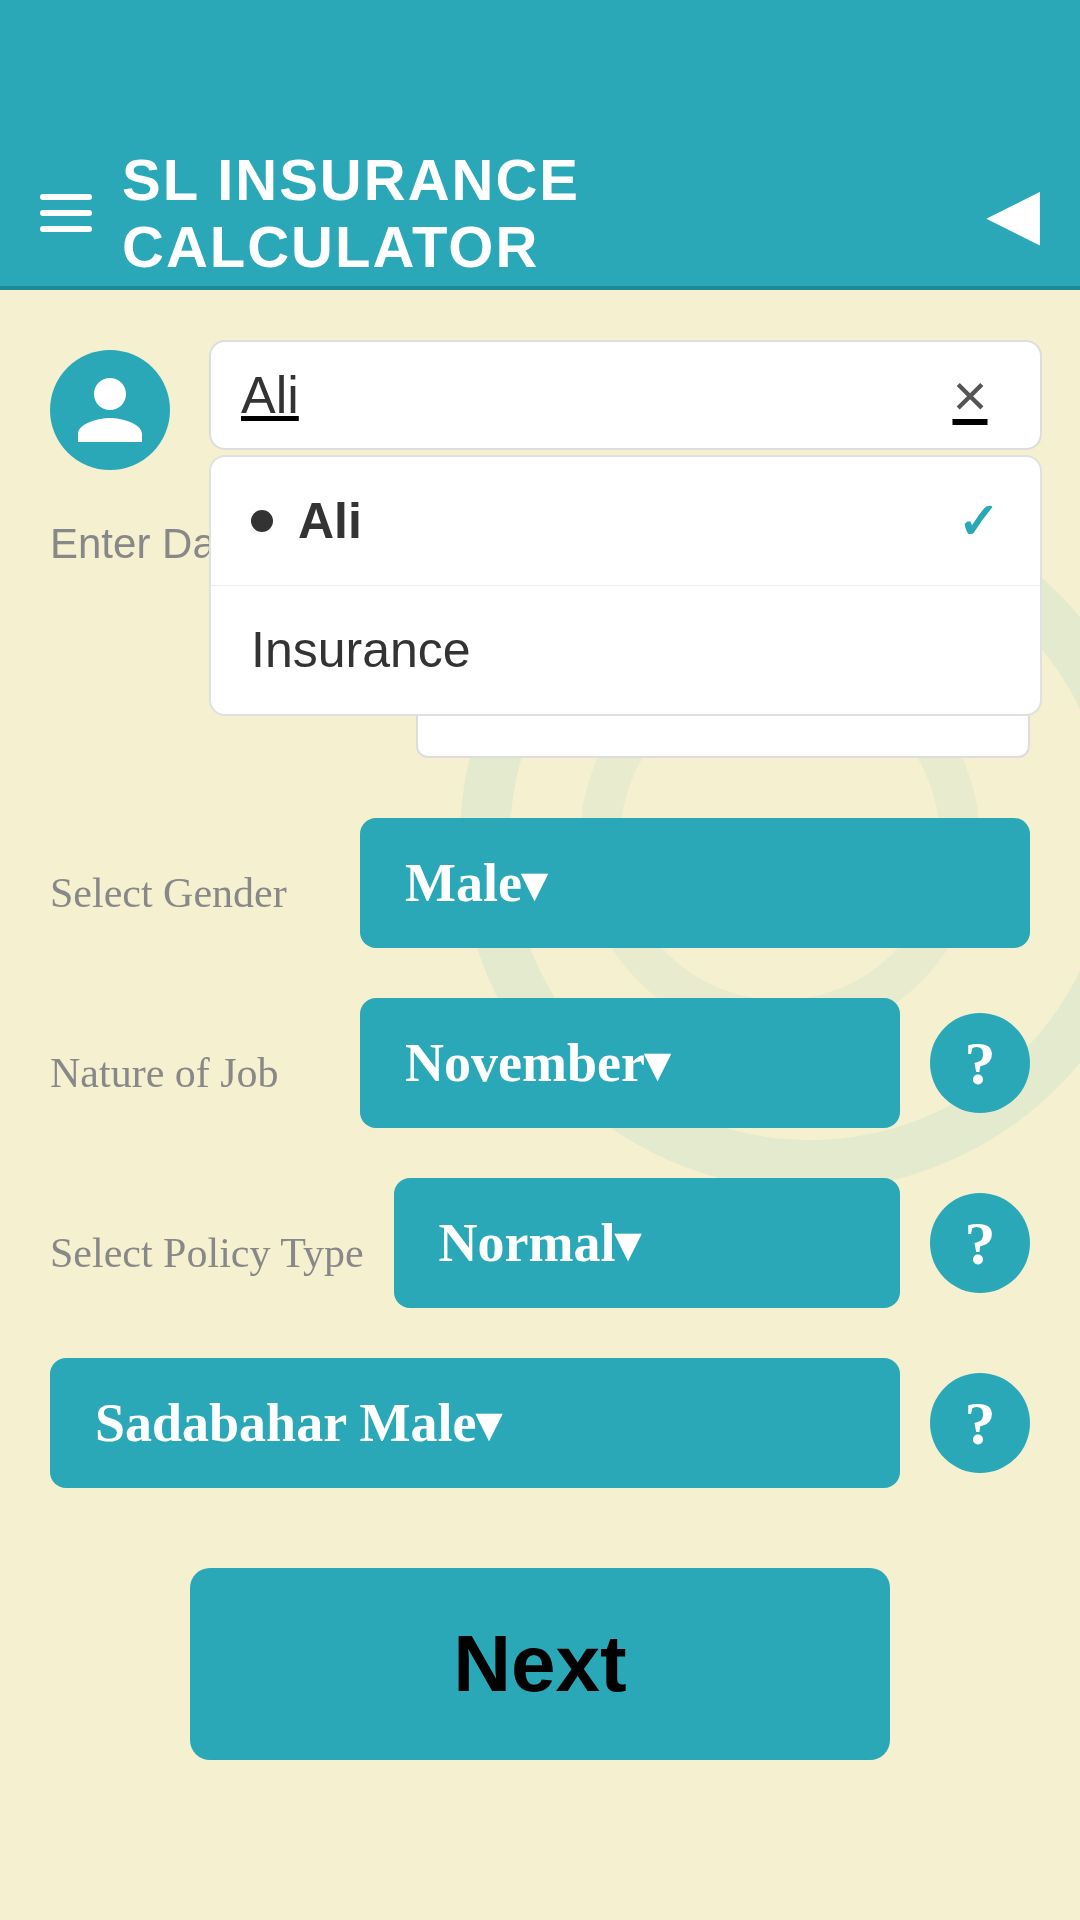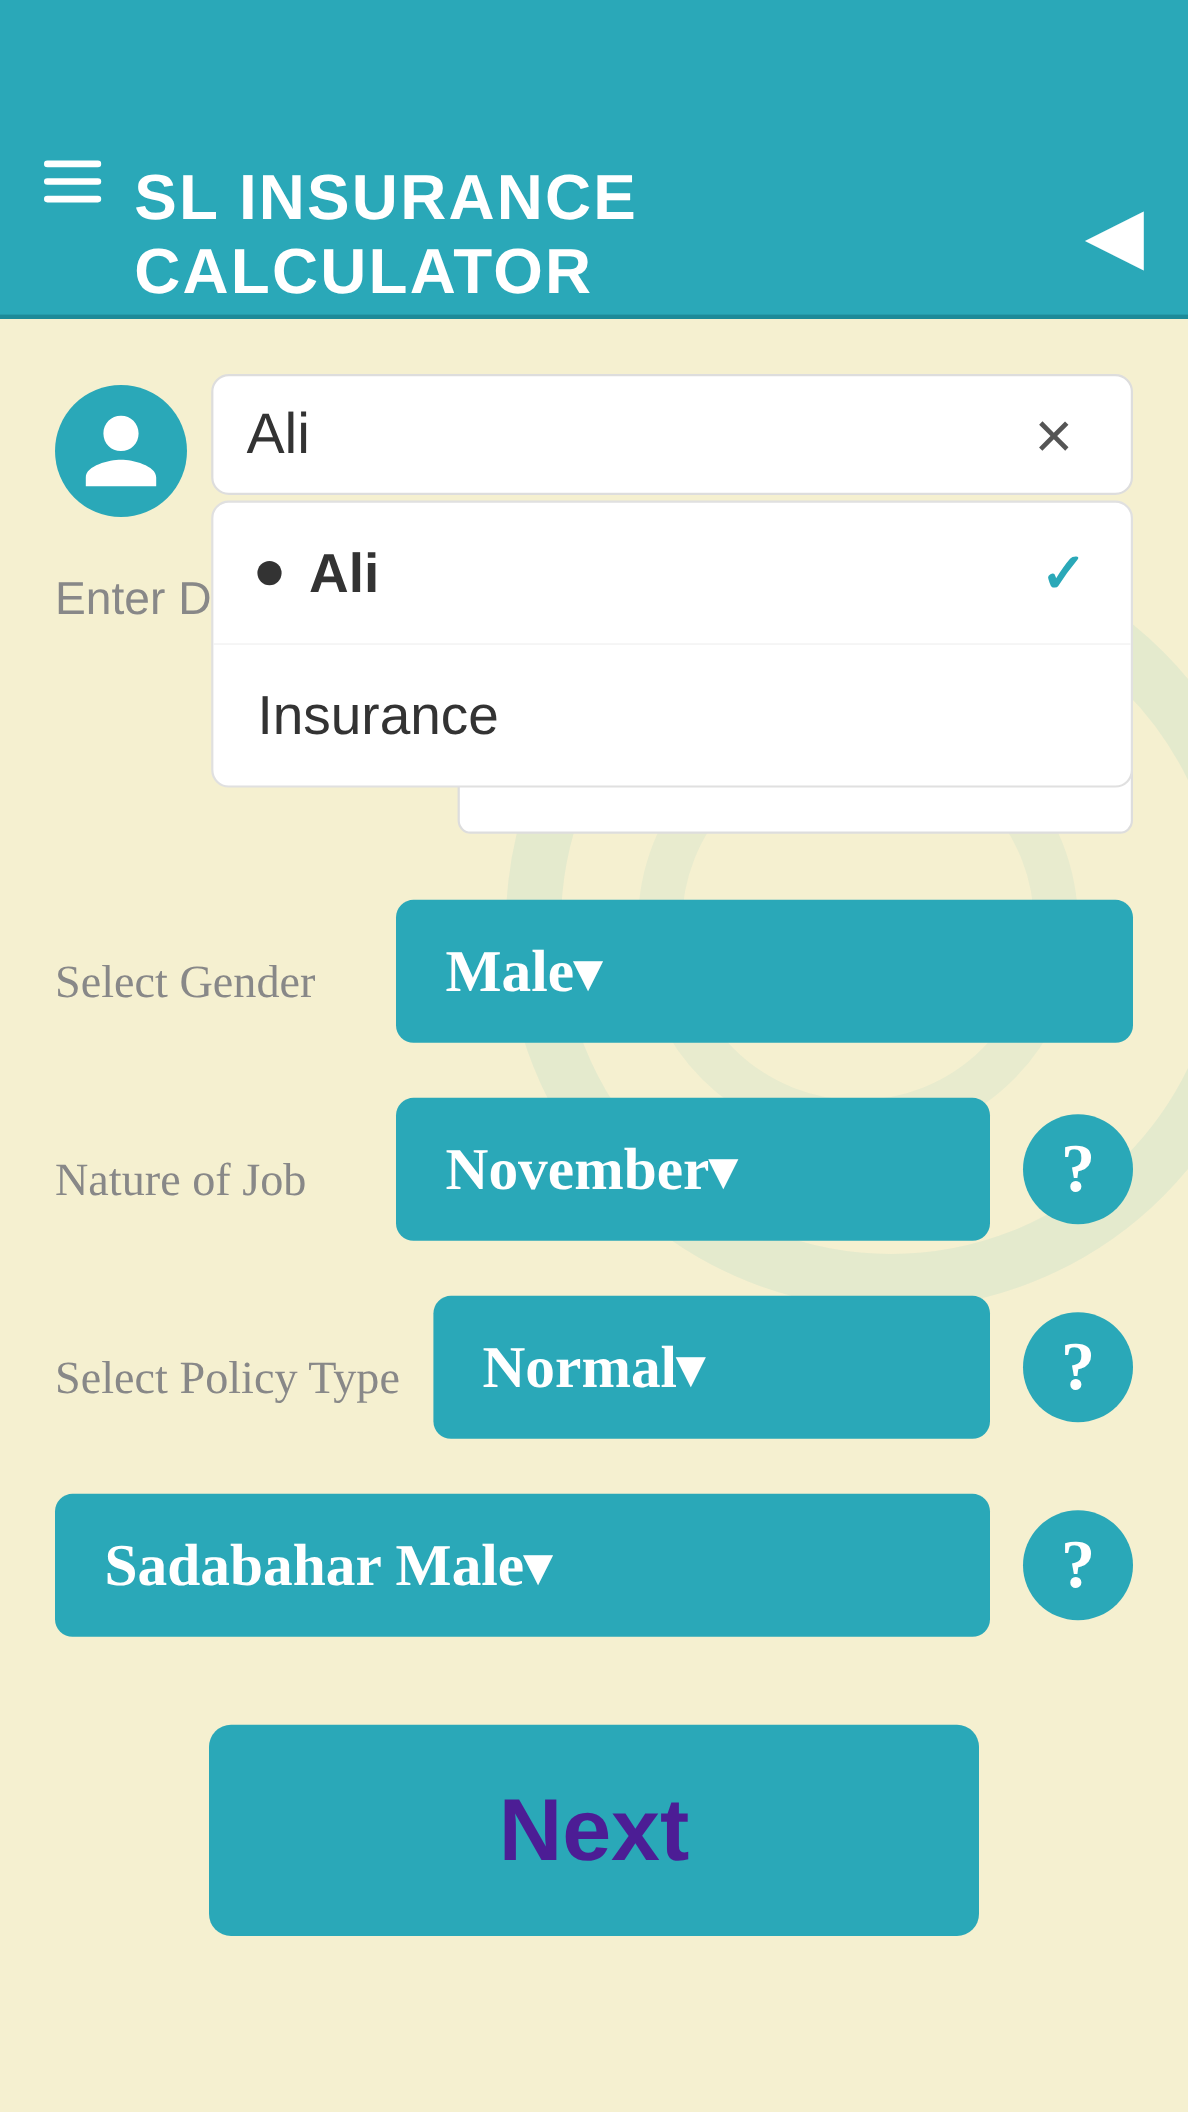--- a/index.html
+++ b/index.html
@@ -27,20 +27,21 @@
       background: #2aa8b8;
       display: flex;
       align-items: center;
       padding: 0 40px;
       justify-content: space-between;
       border-bottom: 4px solid #1d8a98;
     }
 
     .header-left {
       display: flex;
+      align-items: center;
       gap: 30px;
     }
 
     .hamburger-icon {
       display: flex;
       flex-direction: column;
       gap: 10px;
       cursor: pointer;
     }
 
@@ -92,24 +93,25 @@
       height: 400px;
       border-radius: 50%;
       border: 40px solid rgba(42, 168, 184, 0.06);
       pointer-events: none;
     }
 
     
     .user-search-row {
       display: flex;
       align-items: flex-start;
-      gap: 22px;
+      gap: 39px;
       margin-bottom: 30px;
       position: relative;
       z-index: 10;
+      text-decoration: underline;
     }
 
     .avatar-circle {
       width: 120px;
       height: 120px;
       border-radius: 50%;
       background: #2aa8b8;
       display: flex;
       align-items: center;
       justify-content: center;
@@ -306,21 +308,21 @@
     .next-btn-wrapper {
       display: flex;
       justify-content: center;
       margin-top: 80px;
       position: relative;
       z-index: 5;
     }
 
     .next-btn {
       background: #2aa8b8;
-      color: #4c1d95;
+      color: #000000;
       border: none;
       border-radius: 20px;
       font-size: 80px;
       font-weight: bold;
       padding: 50px 200px;
       cursor: pointer;
       width: 700px;
       text-align: center;
     }
   </style>

